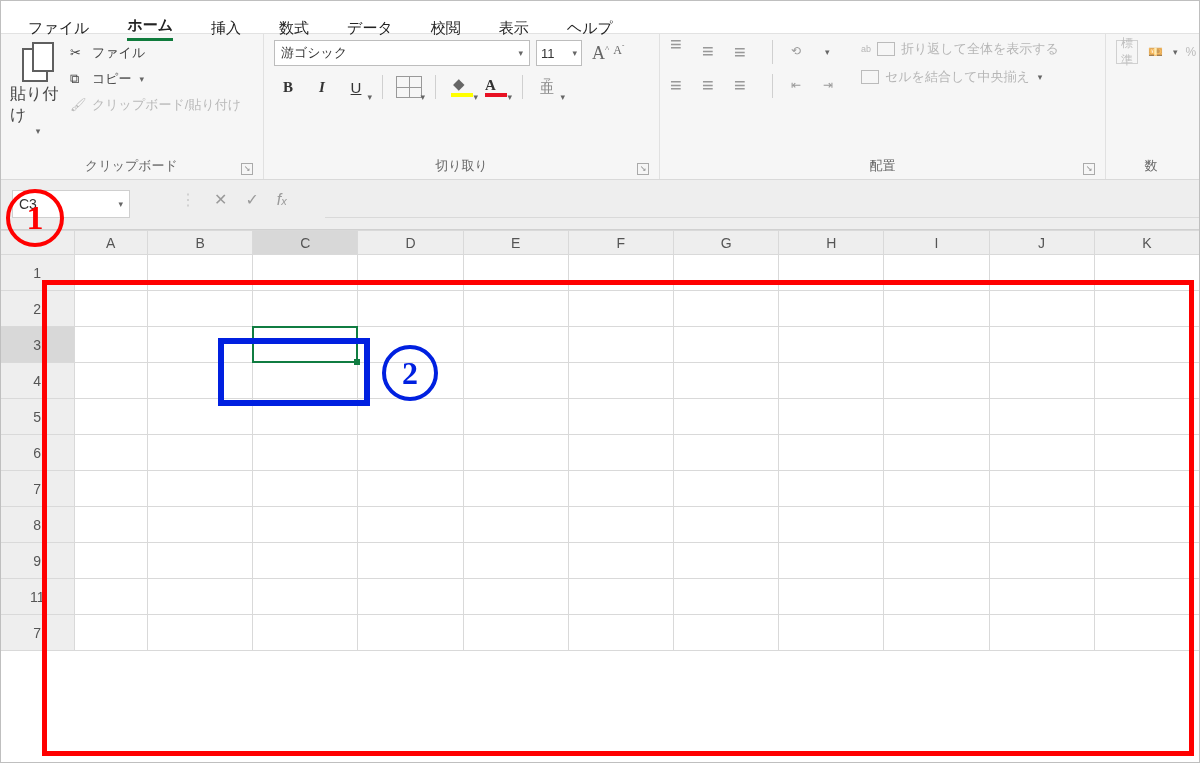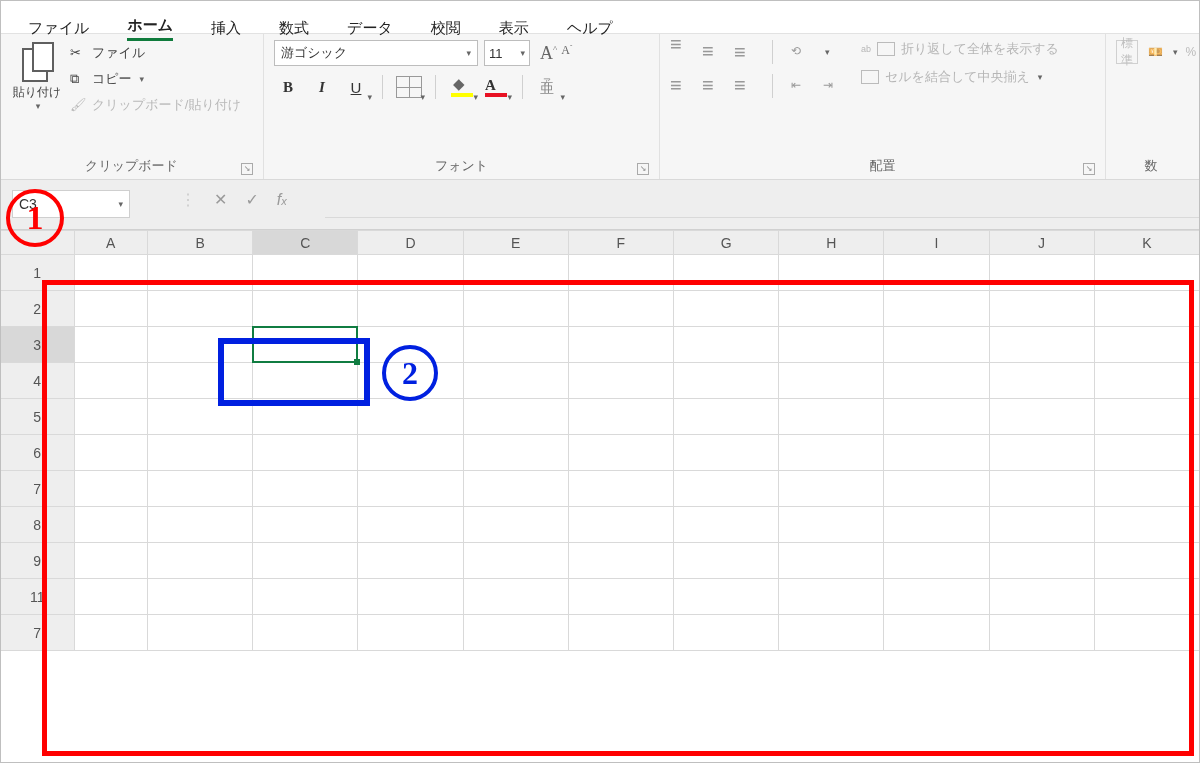--- a/index.html
+++ b/index.html
@@ -99,21 +99,21 @@
     background:#fff;
   }
   .paste-big .icon::after{
     content:"";
     position:absolute;
     right:0; top:0;
     width:18px; height:26px;
     border:2px solid #5f5f5f;
     background:#fff;
   }
-  .paste-big .lbl { font-size:12px; }
+  .paste-big .lbl { font-size:16px; }
   .clip-col {
     display:flex;
     flex-direction:column;
     justify-content:flex-start;
     gap:8px;
     padding:4px 0 0 6px;
   }
   .clip-item {
     display:flex;
     align-items:center;
@@ -125,21 +125,21 @@
   .mini-icon { width:16px; height:16px; display:inline-block; }
   .chev { font-size:9px; color:#666; margin-left:2px;}
   .scissors::before{content:"✂";}
   .copy-ico::before{content:"⧉";}
   .brush-ico::before{content:"🖌"; filter:grayscale(1);}
 
   
   .font-group-body { flex-direction:column; gap:8px; display:flex; }
   .font-row { display:flex; align-items:center; gap:6px; }
   .font-name-select {
-    width:204px; height:26px;
+    width:256px; height:26px;
     border:1px solid #bdbdbd;
     background:#fff;
     display:flex; align-items:center; justify-content:space-between;
     padding:0 6px;
     font-size:13px;
   }
   .font-size-select{
     width:46px; height:26px;
     border:1px solid #bdbdbd;
     background:#fff;
@@ -382,21 +382,21 @@
           <span class="chev">▾</span>
         </div>
         <span class="vsep"></span>
         <div class="font-btn">
           <span class="ruby-btn"></span>
           <span class="chev">▾</span>
         </div>
       </div>
     </div>
     <div class="ribbon-group-label">
-      <span>フォント</span>
+      <span>切り取り</span>
       <span class="launcher">↘</span>
     </div>
   </div>
 
   <div class="ribbon-group" style="width:446px">
     <div class="ribbon-group-body">
       <div class="align-body">
         <div class="align-row">
           <span class="align-ico top"></span>
           <span class="align-ico lines"></span>

